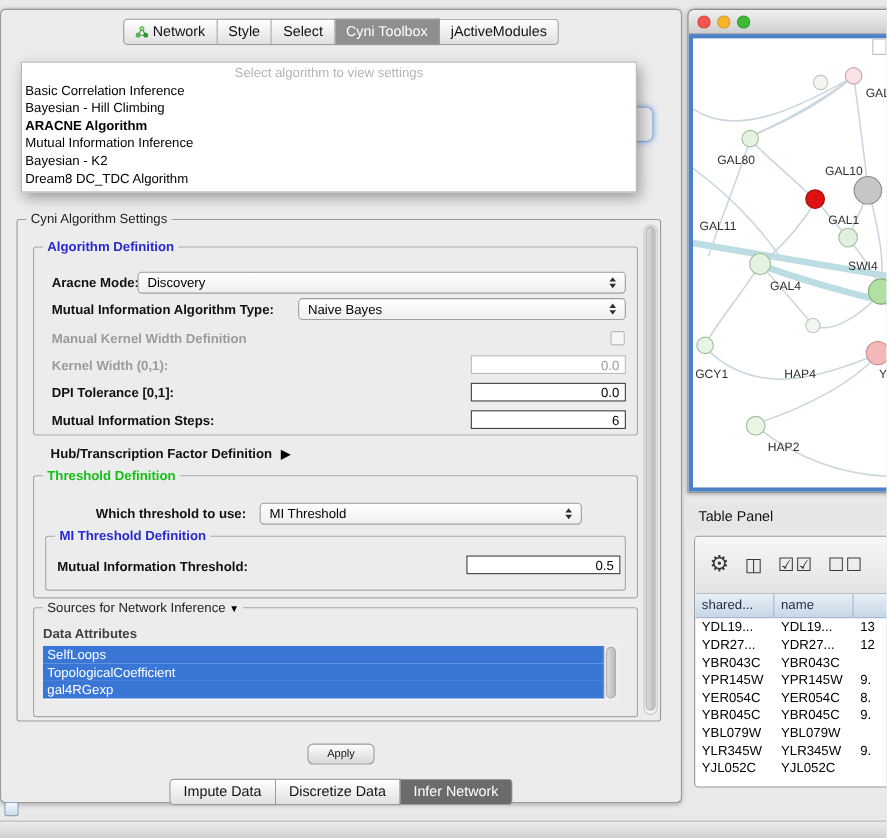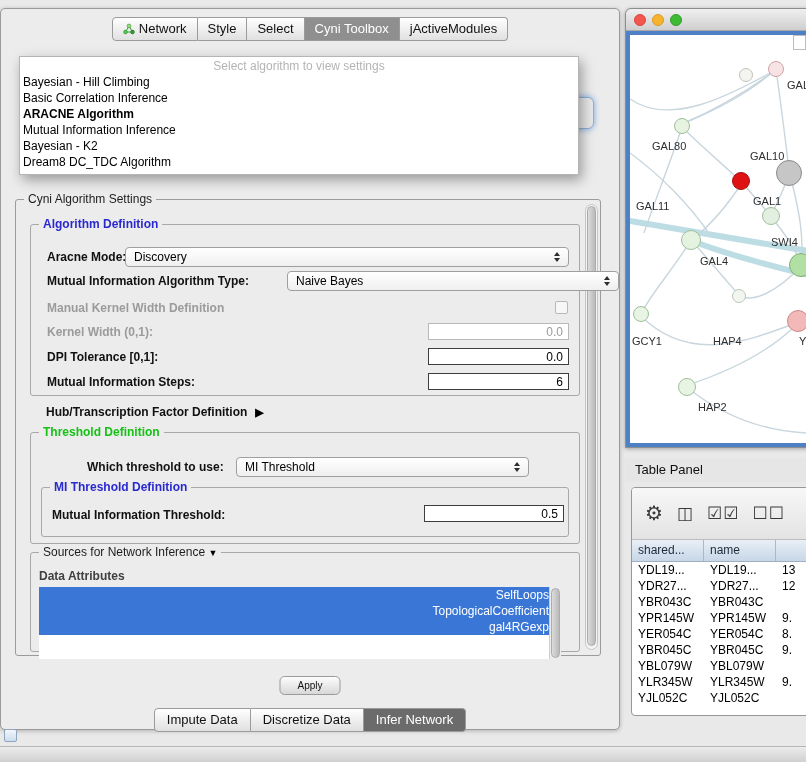--- a/index.html
+++ b/index.html
@@ -69,21 +69,21 @@
   .field.off { border:1px solid #b9b9b9; color:#9b9b9b; }
 
   .checkbox { position:absolute; width:13px; height:13px; border:1px solid #b9b9b9; background:#f7f7f7; border-radius:2px; }
 
   .hub-row { position:absolute; left:30px; top:205px; font-size:12px; font-weight:bold; color:#111;
              display:flex; align-items:center; gap:8px; }
   .tri-right-glyph { font-size:11px; color:#000; }
   .tri-down-glyph { font-size:9px; color:#000; }
 
   .attr-label { position:absolute; left:8px; top:16px; font-size:12px; font-weight:bold; color:#404040; }
-  .attr-list { position:absolute; left:8px; top:34px; width:522px; height:72px; background:#fff; overflow:hidden;text-align:right; }
+  .attr-list { position:absolute; left:8px; top:34px; width:522px; height:49px; background:#fff; overflow:hidden; }
   .attr-item { height:16px; line-height:16px; font-size:12px; color:#fff; background:#3a76d6;
                padding-left:4px; margin-right:12px; }
   .attr-scroll { position:absolute; right:0; top:0; width:12px; height:100%; background:#ededed; border-left:1px solid #cfcfcf; }
   .attr-scroll .scroll-thumb { bottom:1px; }
 
   .apply-btn { position:absolute; left:50%; transform:translateX(-50%); top:667px; padding:3px 17px;
                font-size:10px; color:#111; background:linear-gradient(#fdfdfd,#d8d8d8);
                border:1px solid #9a9a9a; border-radius:5px; }
 
   .bottom-tabbar { position:absolute; left:0; right:0; top:699px; display:flex; justify-content:center; }
@@ -161,22 +161,22 @@
       <div class="tab">
         <span>jActiveModules</span>
       </div>
     </div>
 
     <div class="hidden-btn"></div>
 
     <div class="popup">
       <div class="dd-placeholder">Select algorithm to view settings</div>
       <div>
+          <div class="dd-item">Basic Correlation Inference</div>
           <div class="dd-item">Bayesian - Hill Climbing</div>
-          <div class="dd-item">Basic Correlation Inference</div>
           <div class="dd-item sel">ARACNE Algorithm</div>
           <div class="dd-item">Mutual Information Inference</div>
           <div class="dd-item">Bayesian - K2</div>
           <div class="dd-item">Dream8 DC_TDC Algorithm</div>
         </div>
     </div>
 
     <div class="settings-group">
       <div class="group-legend">Cyni Algorithm Settings</div>
       <div class="scrollbar-v">
@@ -189,21 +189,21 @@
         <div class="row-label" style="left:16px;top:25px;">Aracne Mode:</div>
         <div class="combo" style="left:94px;top:22px;width:444px;">
           <span class="combo-text">Discovery</span>
           <span class="combo-arrows">
               <i class="tri-up"></i>
               <i class="tri-down"></i>
             </span>
         </div>
 
         <div class="row-label" style="left:16px;top:49px;">Mutual Information Algorithm Type:</div>
-        <div class="combo" style="left:240px;top:46px;width:332px;margin-left:16px;">
+        <div class="combo" style="left:240px;top:46px;width:298px;">
           <span class="combo-text">Naive Bayes</span>
           <span class="combo-arrows">
               <i class="tri-up"></i>
               <i class="tri-down"></i>
             </span>
         </div>
 
         <div class="row-label disabled" style="left:16px;top:76px;">Manual Kernel Width Definition</div>
         <div class="checkbox" style="left:524px;top:76px;"></div>
 

